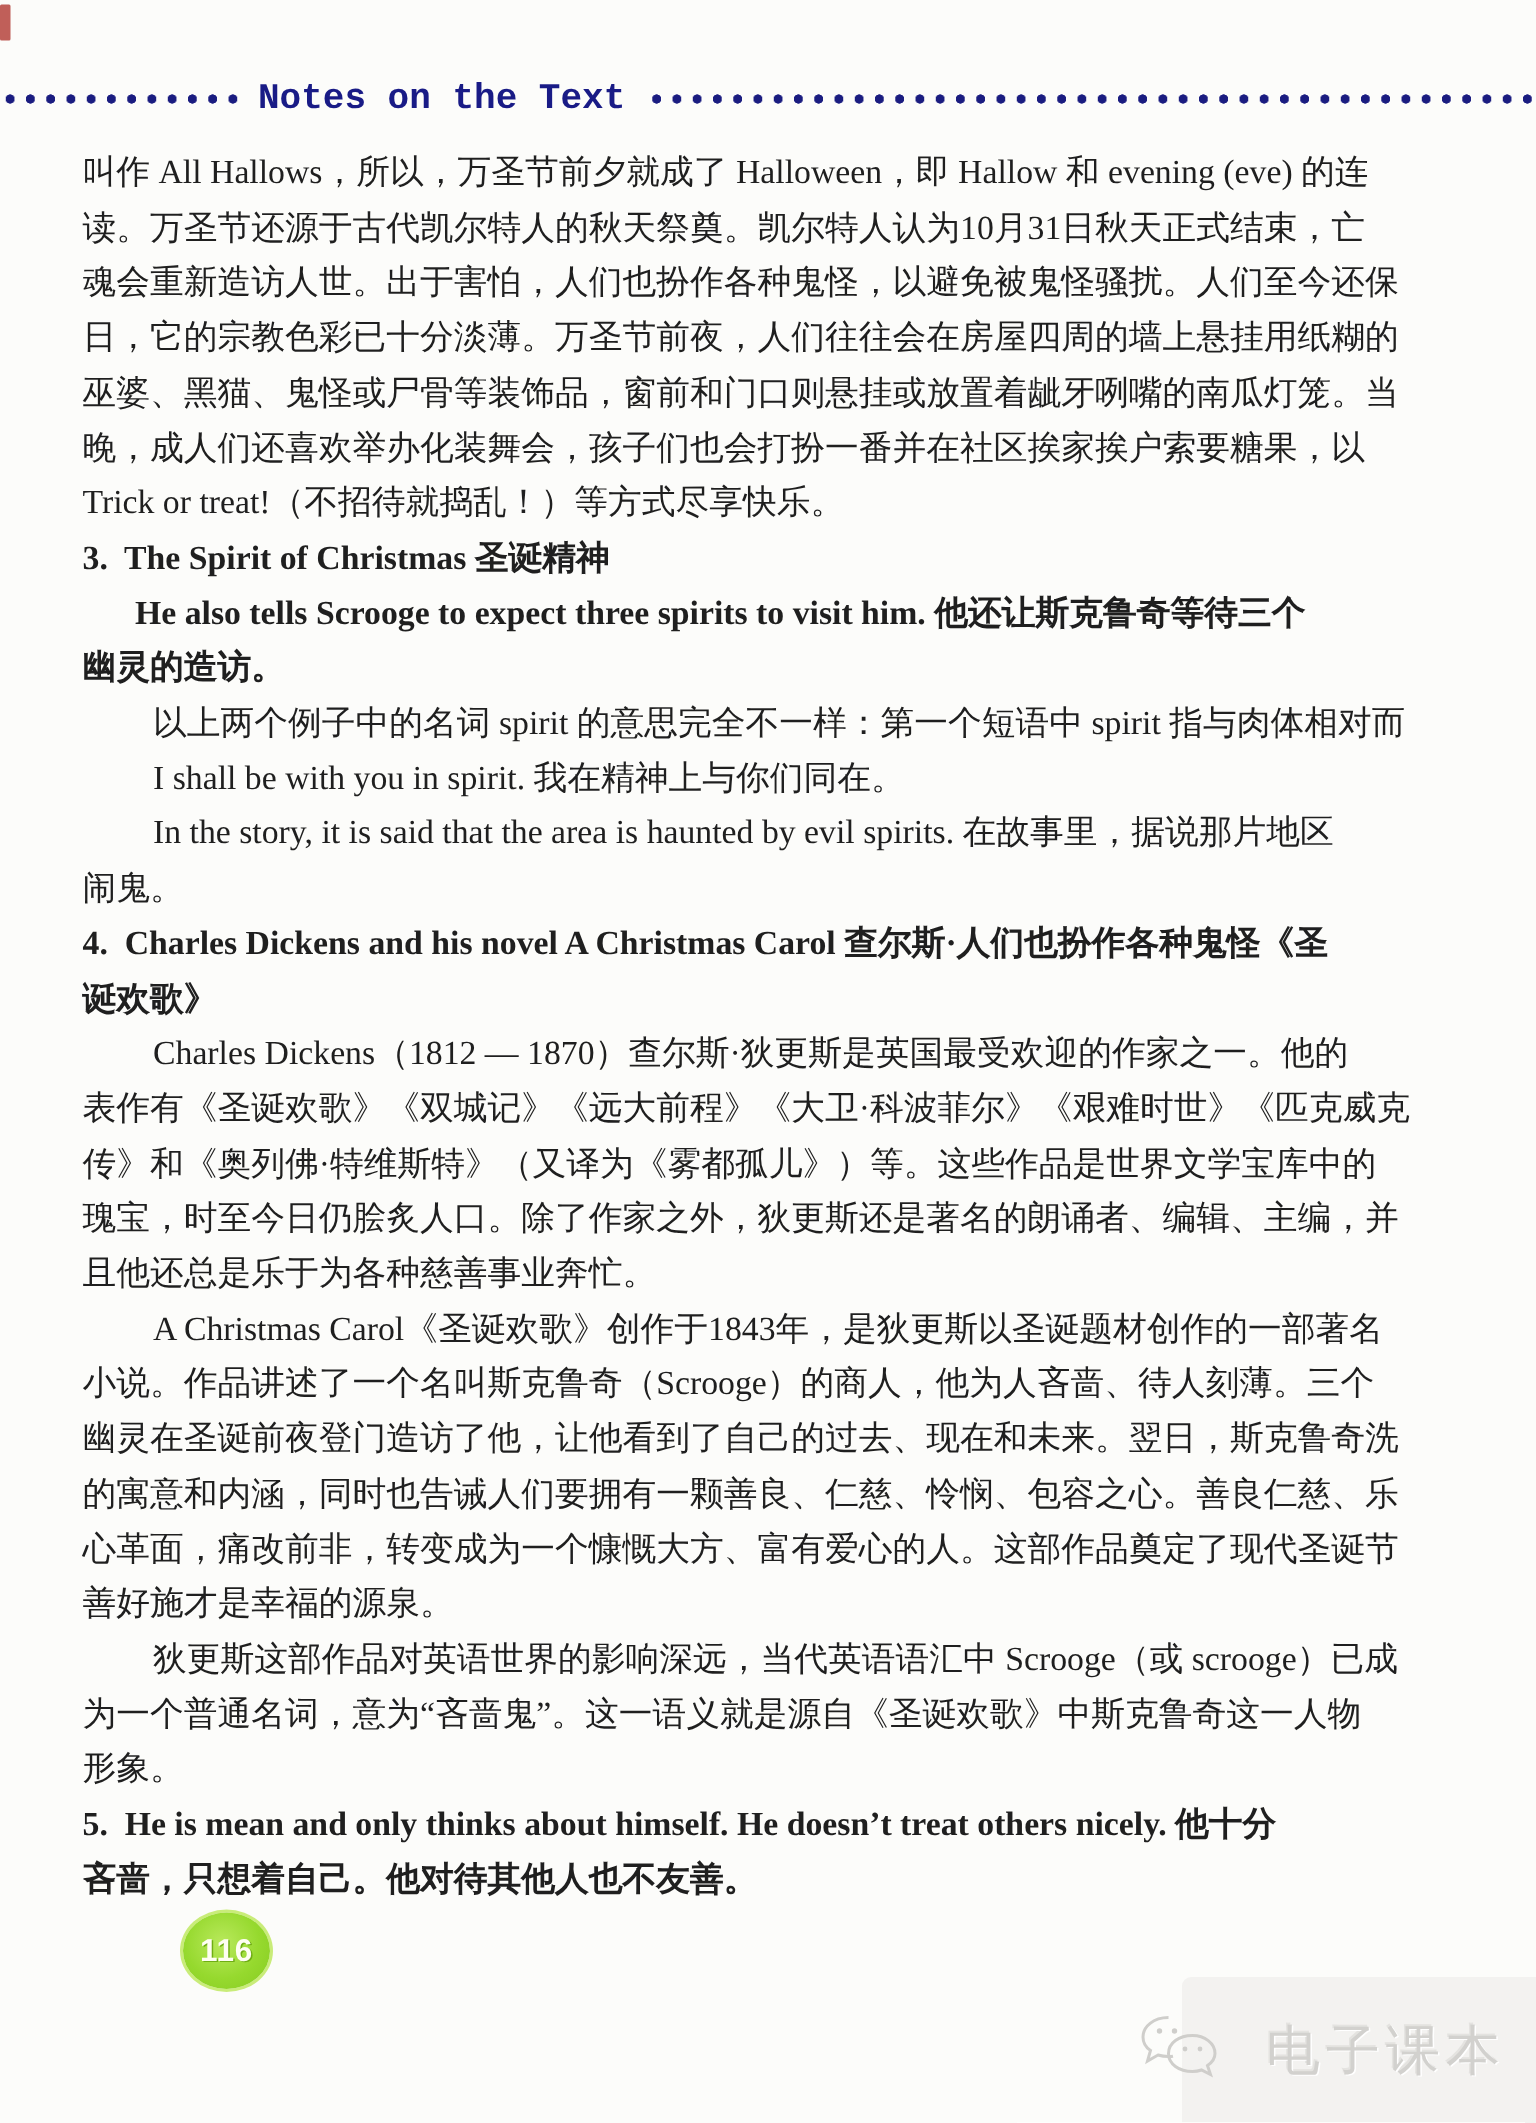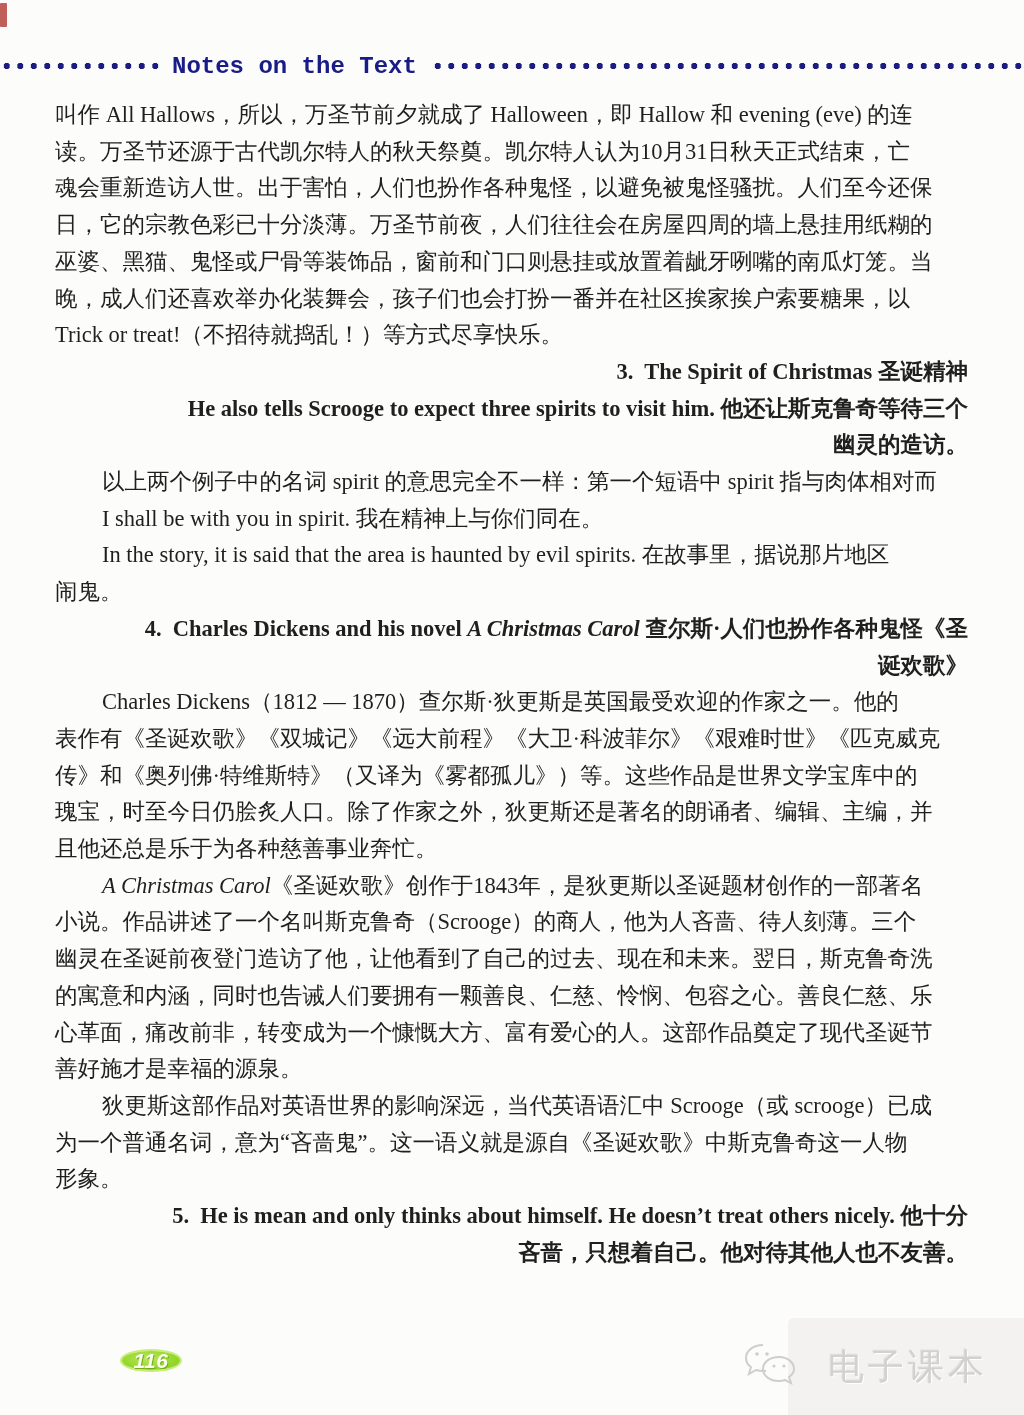--- a/index.html
+++ b/index.html
@@ -38,46 +38,45 @@
     white-space:nowrap;
   }
   
   .content{
     position:absolute;left:55px;top:97px;width:913px;
     font-size:22.5px;
     line-height:36.7px;
     color:#1f1f1f;
   }
   .line{white-space:pre-wrap;}
-  .line.b{font-weight:bold;text-align:right;}
-  .it{font-style:italic;}
+  .line.b{font-weight:bold;}
+  .it{}
   .ind1{padding-left:35px;}
   .ind2{padding-left:47px;}
   
   .pagenum{
-    position:absolute;left:122px;top:1351px;
-    width:58px;height:19px;
+    position:absolute;left:122px;top:1275px;
+    width:58px;height:51px;
     border-radius:50%;
     background:radial-gradient(ellipse at 45% 40%, #b9e95c 0%, #96d92e 55%, #86cb21 100%);
     box-shadow:0 0 0 2px #c9ec79;
     color:#fefef2;
     font-family:"Liberation Sans","DejaVu Sans",sans-serif;
     font-weight:bold;font-size:21px;
     display:flex;align-items:center;justify-content:center;
     text-shadow:1px 1px 0 #6fae14;
     letter-spacing:.5px;
-    font-style:italic;
   }
   
   .wm-panel{
     position:absolute;right:0;top:1318px;width:236px;height:97px;
     background:#f3f2f0;border-radius:6px 0 0 0;
   }
   .watermark{
-    position:absolute;right:36px;top:1341px;
+    position:absolute;right:20px;top:1341px;
     display:flex;align-items:center;gap:28px;
     color:#cfcecb;
     text-align:right;
   }
   .wm-label{
     font-family:"DejaVu Sans","Liberation Sans",sans-serif;
     font-size:36px;
     letter-spacing:4px;
     color:#d2d1ce;
     text-shadow:1px 1px 0 #ffffff, -1px -1px 0 #e4e3e0;

